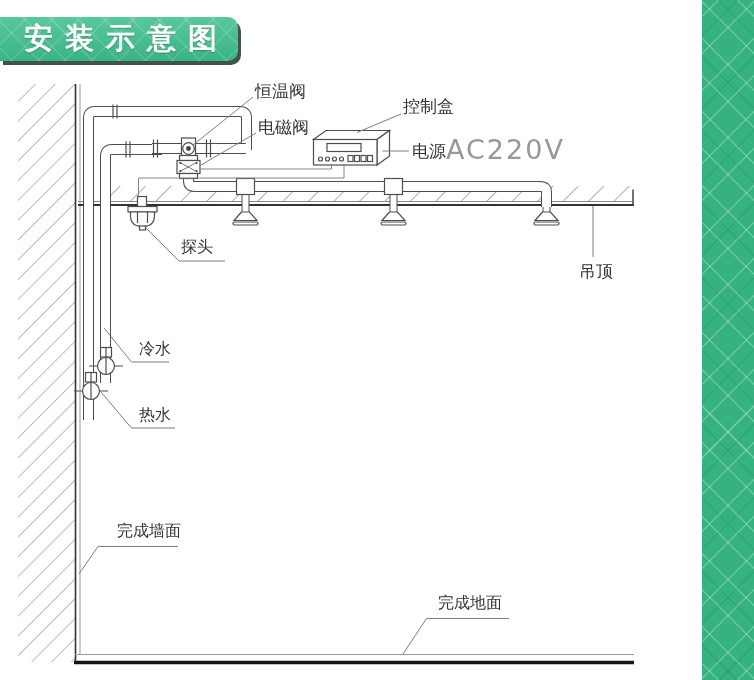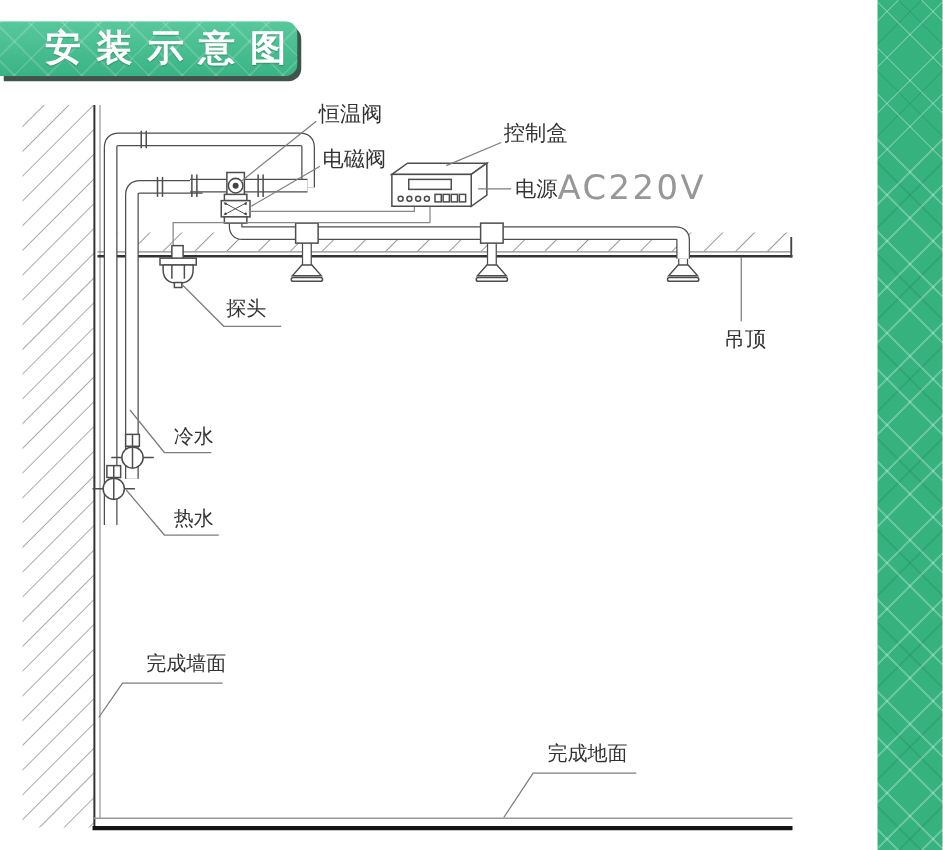--- a/index.html
+++ b/index.html
@@ -24,21 +24,21 @@
     background-color:#3dbf8d;
     background-image:
       linear-gradient(180deg, rgba(255,255,255,.14), rgba(0,0,0,.06)),
       repeating-linear-gradient(45deg, transparent 0 8px, rgba(255,255,255,.16) 8px 9.5px, transparent 9.5px 19px),
       repeating-linear-gradient(-45deg, transparent 0 8px, rgba(255,255,255,.16) 8px 9.5px, transparent 9.5px 19px);
     box-shadow:3px 4px 0 rgba(30,54,43,.85);
     display:flex;align-items:center;
   }
   .title-banner .title-text{
     color:#fff;font-size:29px;font-weight:bold;letter-spacing:12px;
-    padding-left:36px;white-space:nowrap;
+    padding-left:24px;white-space:nowrap;
     text-shadow:0 1px 1px rgba(0,0,0,.25);
   }
   svg{position:absolute;left:0;top:0;}
   
   .pipe-o{fill:none;stroke:#4d4d4d;stroke-width:11;stroke-linejoin:round;stroke-linecap:butt;}
   .pipe-i{fill:none;stroke:#ffffff;stroke-width:9;stroke-linejoin:round;stroke-linecap:butt;}
   .stub-o{fill:none;stroke:#4d4d4d;stroke-width:8;}
   .stub-i{fill:none;stroke:#ffffff;stroke-width:6;}
   .fit{fill:#ffffff;stroke:#4d4d4d;stroke-width:1.2;}
   .ln{stroke:#4d4d4d;stroke-width:1.2;fill:none;}

